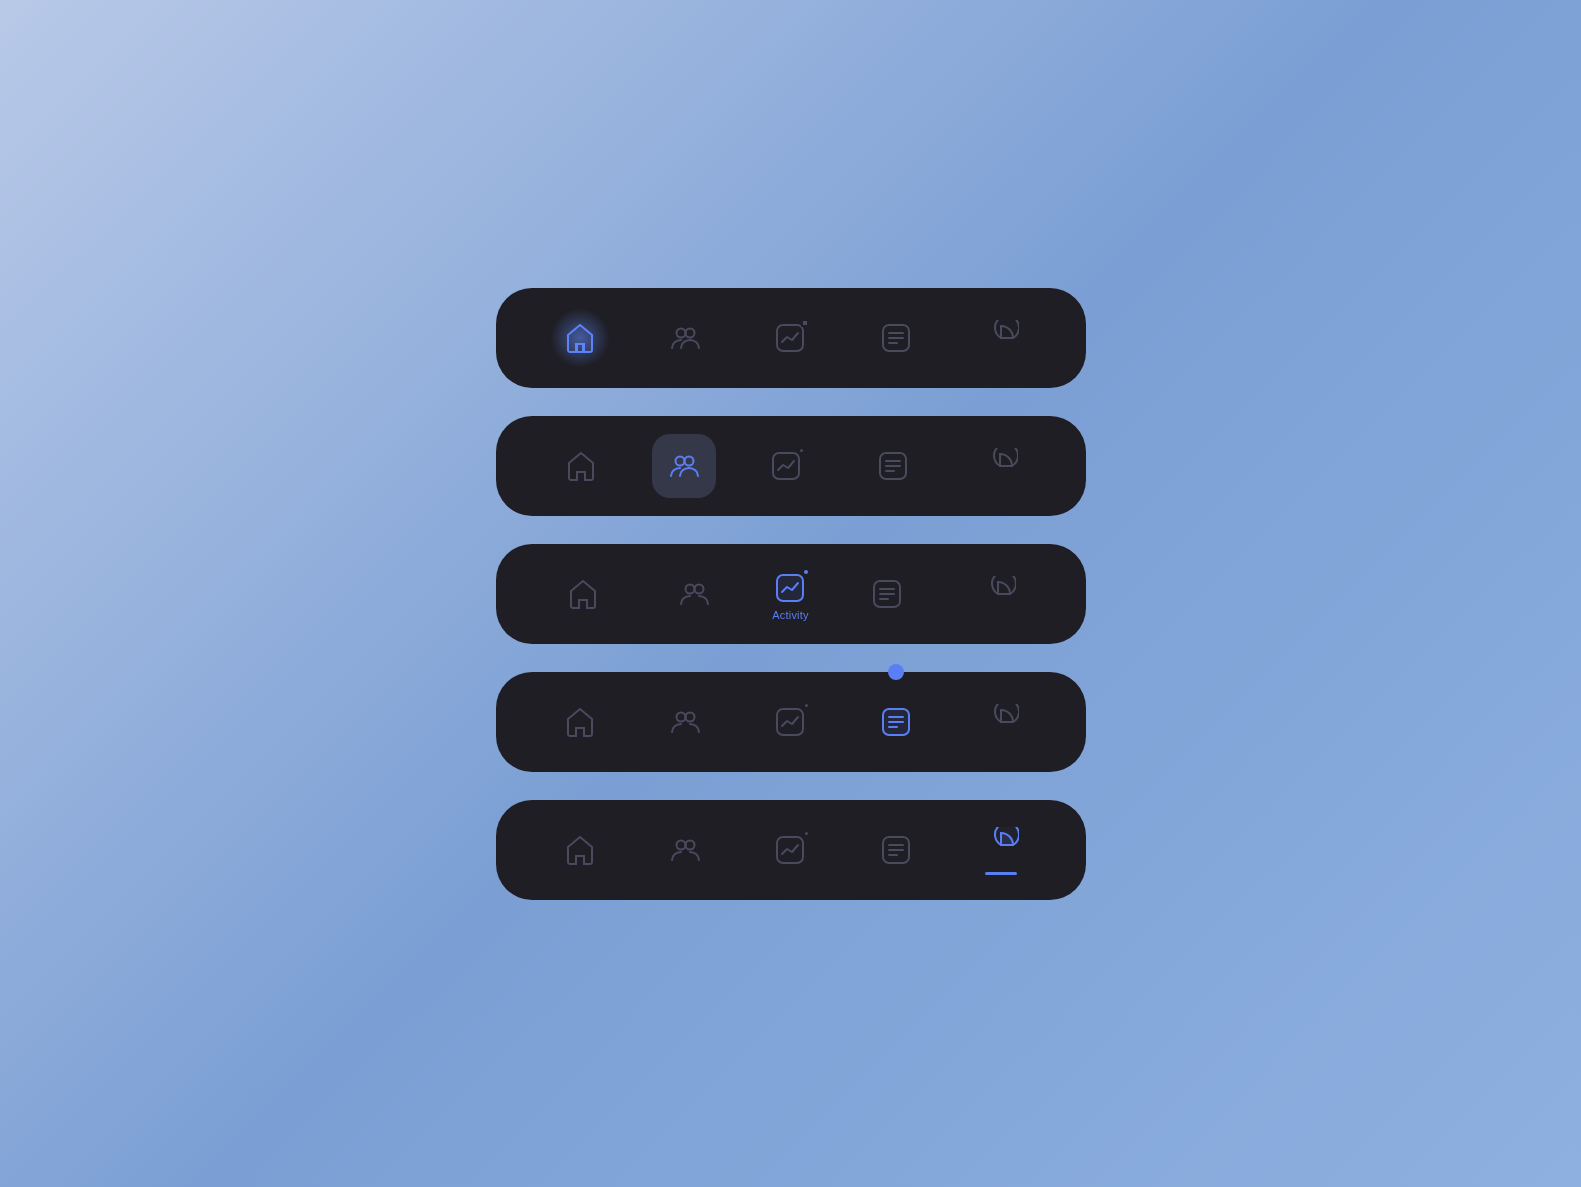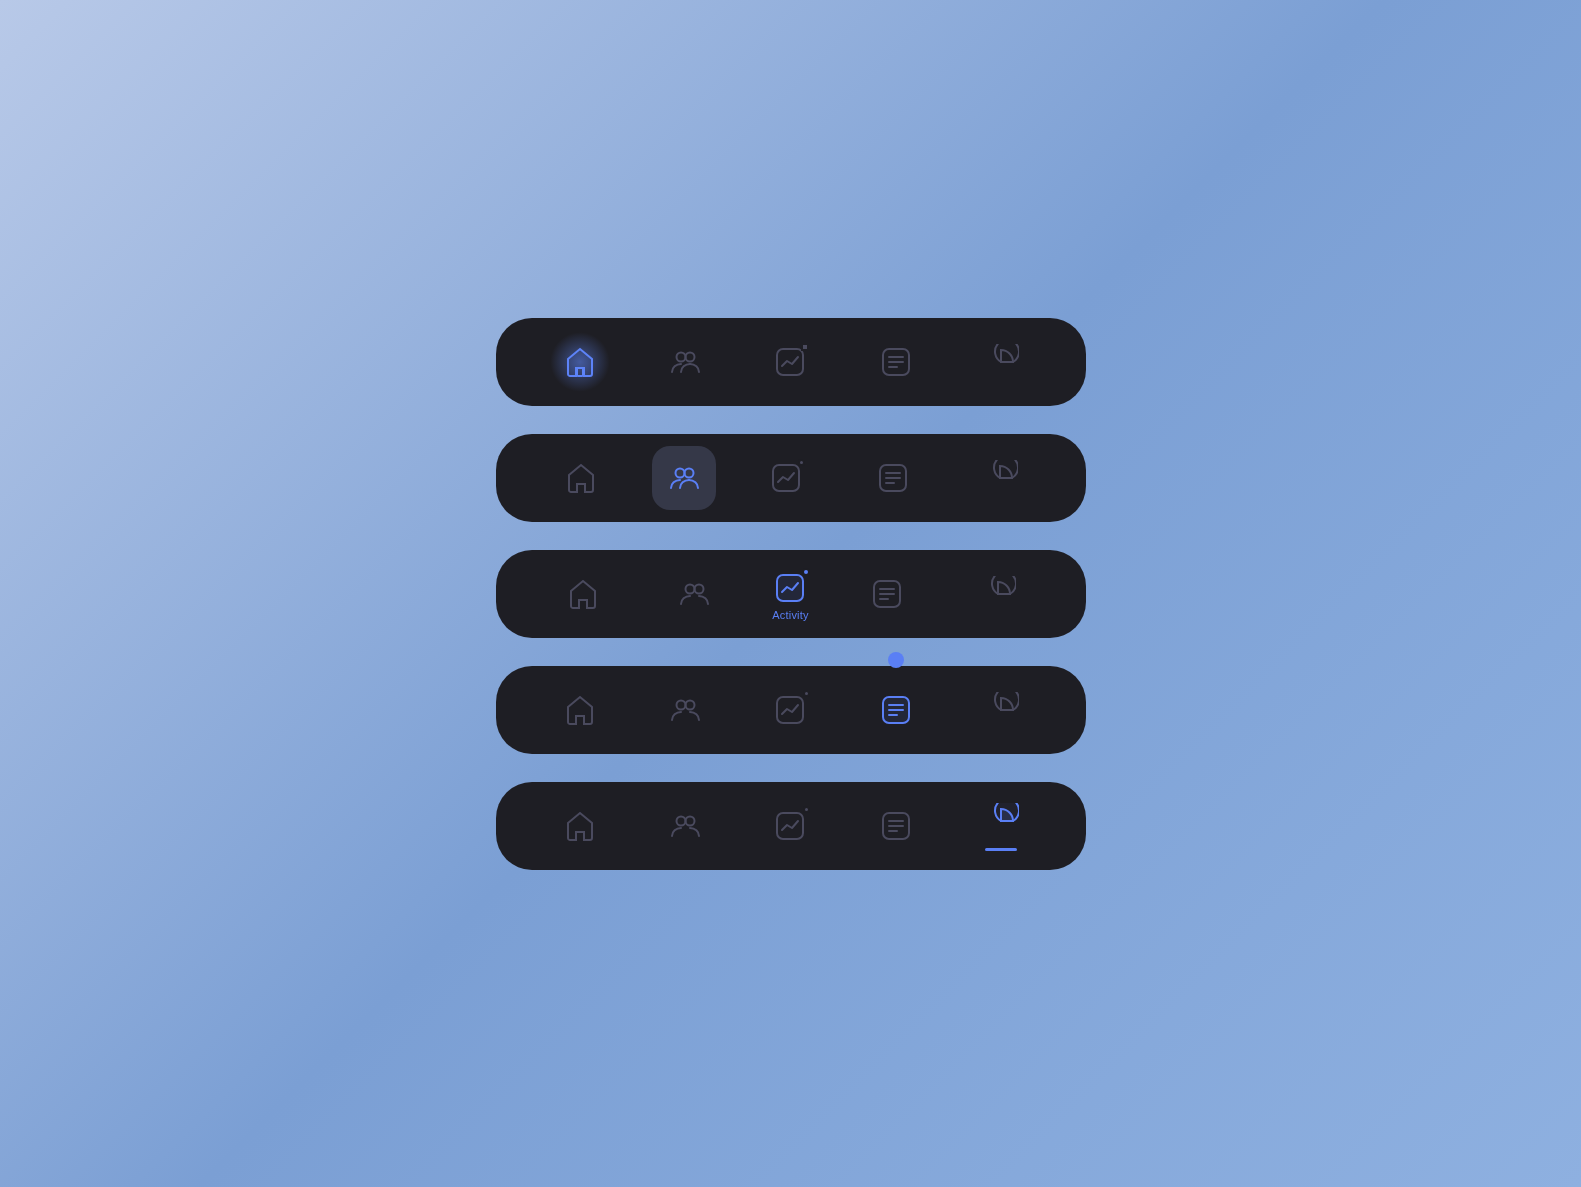--- a/index.html
+++ b/index.html
@@ -21,21 +21,21 @@
 
     .navbars-container {
       display: flex;
       flex-direction: column;
       gap: 28px;
       align-items: center;
     }
 
     .navbar {
       width: 590px;
-      height: 88px;
+      height: 100px;
       background: #1e1e24;
       border-radius: 36px;
       display: flex;
       align-items: center;
       justify-content: space-around;
       padding: 0 32px;
       position: relative;
     }
 
     .nav-item {

